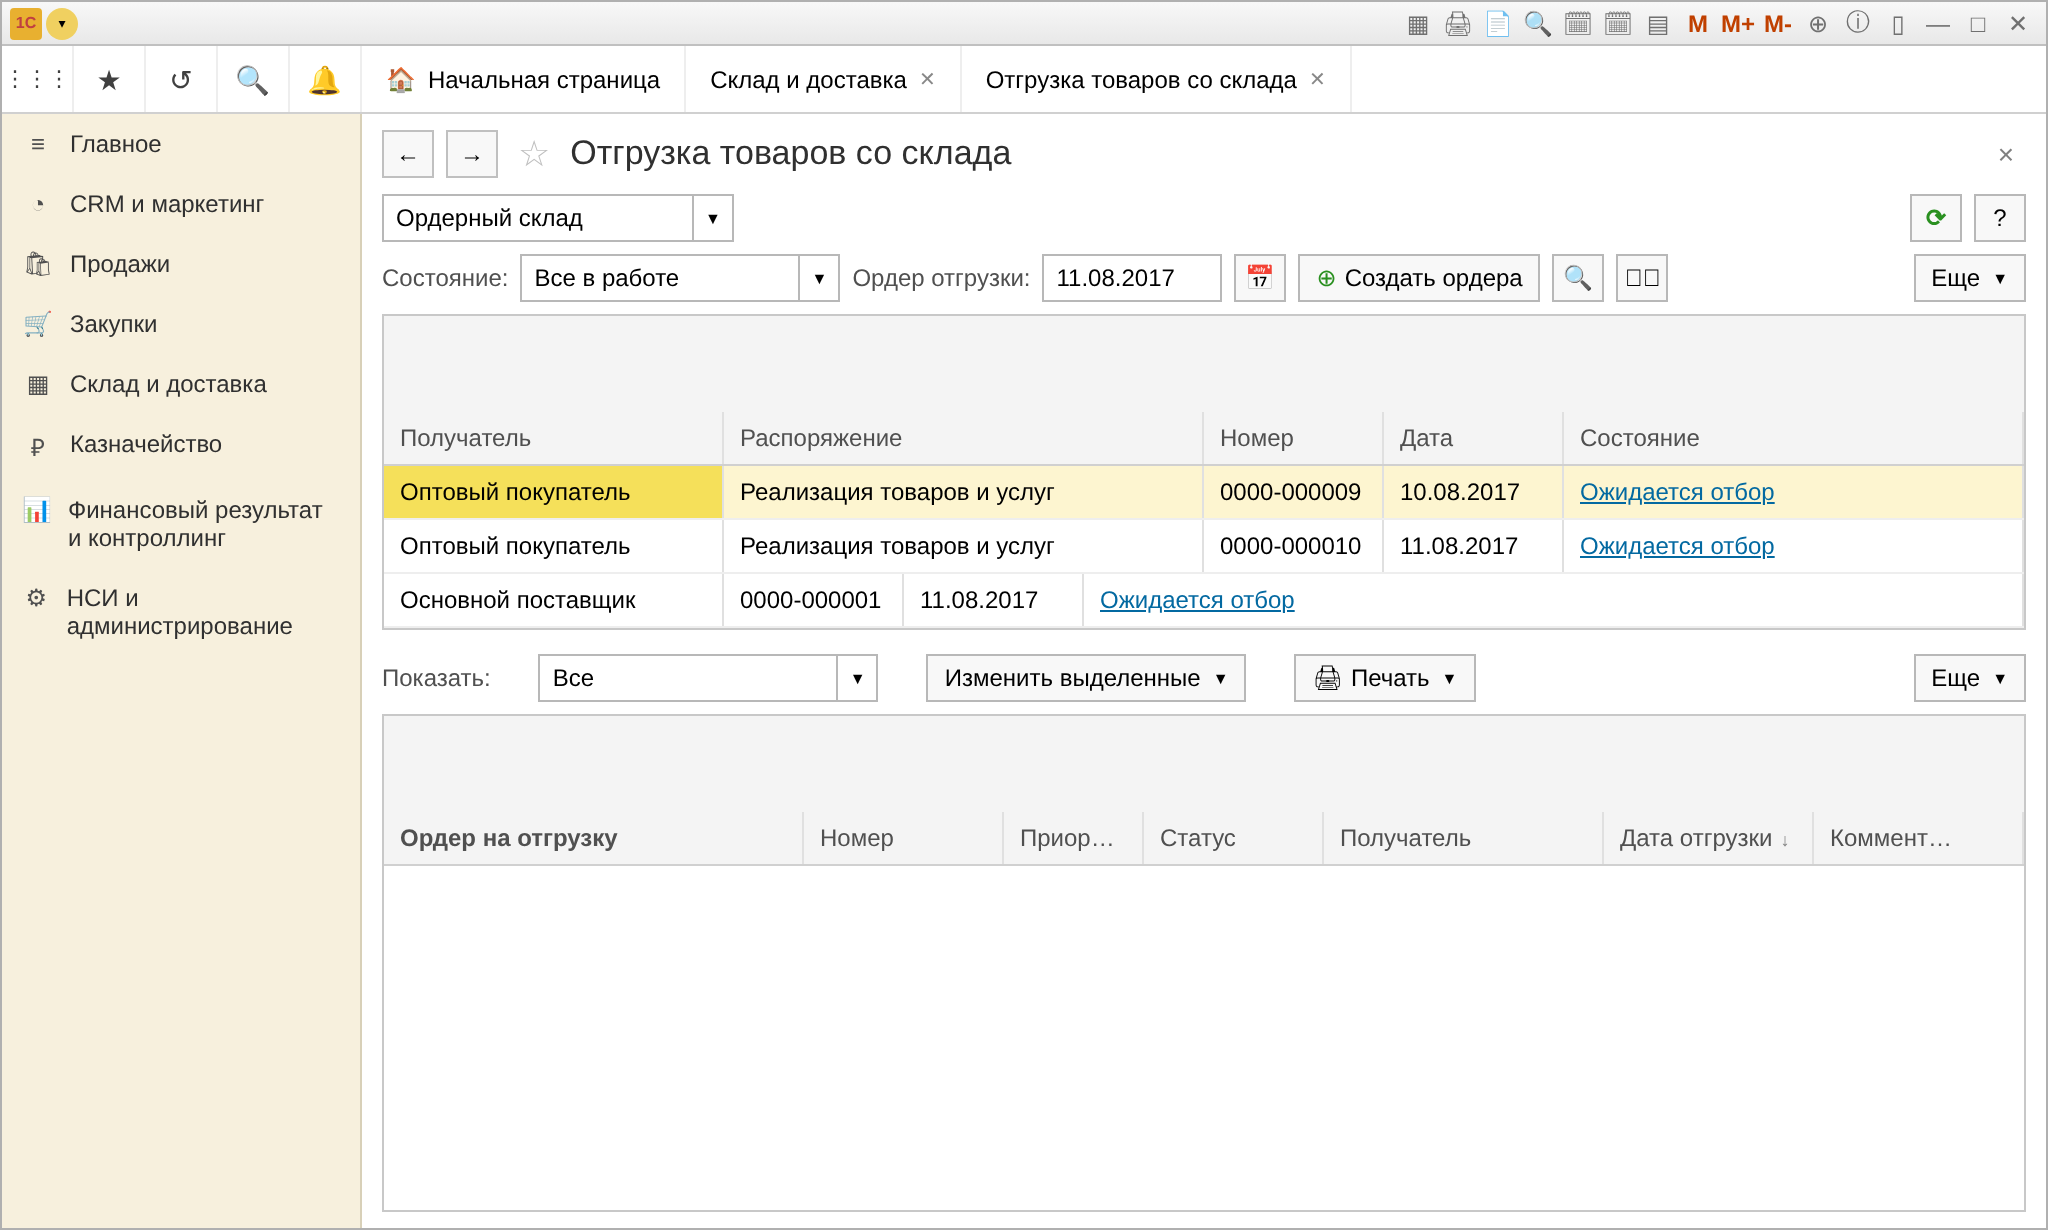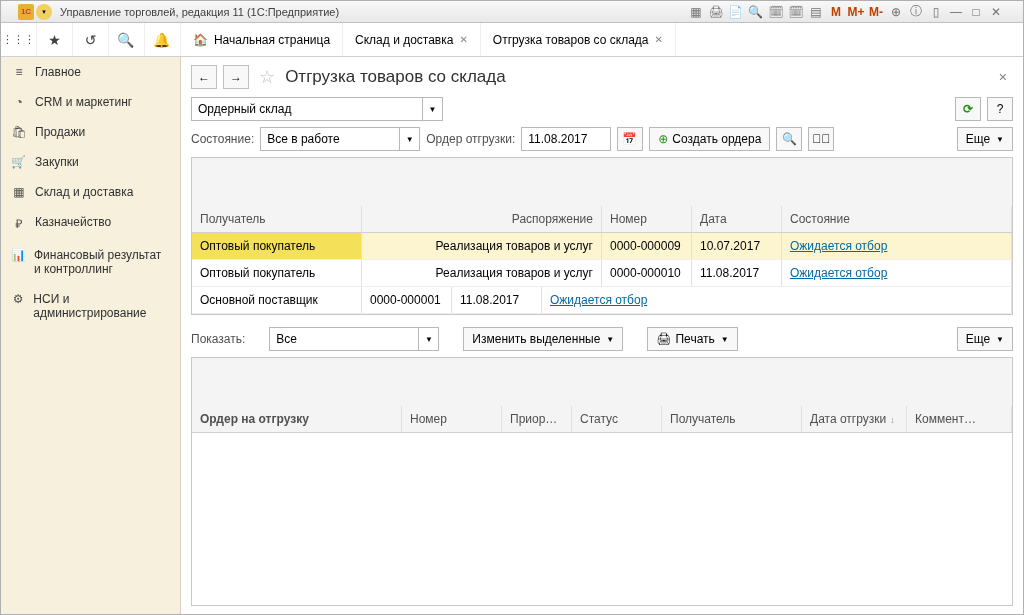--- a/index.html
+++ b/index.html
@@ -1,18 +1,18 @@
 <!DOCTYPE html>
 <html><head>
   <meta charset="utf-8">
   <style>
     * { margin: 0; padding: 0; box-sizing: border-box; font-family: Arial, sans-serif; font-size: 12px; }
     body { background: #fff; width: 1024px; height: 615px; overflow: hidden; }
     .window { width: 1024px; height: 615px; display: flex; flex-direction: column; border: 1px solid #b0b0b0; }
-    .titlebar { height: 22px; background: linear-gradient(#f8f8f8, #e8e8e8); display: flex; align-items: center; padding: 0 17px; border-bottom: 1px solid #c0c0c0; }
+    .titlebar { height: 22px; background: linear-gradient(#f8f8f8, #e8e8e8); display: flex; align-items: center; padding: 0 4px; border-bottom: 1px solid #c0c0c0; }
     .titlebar .app-icon { width: 16px; height: 16px; background: #e8b030; border-radius: 2px; font-size: 8px; color: #c04040; display:flex; align-items:center; justify-content:center; font-weight:bold; }
     .titlebar .drop { width: 16px; height: 16px; background: #f0d060; border-radius: 50%; margin-left: 2px; display:flex; align-items:center; justify-content:center; font-size:7px; }
     .titlebar .title-text { margin-left: 8px; color: #404040; font-size: 11px; }
     .titlebar .spacer { flex: 1; }
     .titlebar .tb-btn { width: 20px; height: 18px; display: flex; align-items: center; justify-content: center; color: #707070; font-size: 12px; cursor: pointer; }
     .titlebar .m-btn { color: #c04000; font-weight: bold; }
     .toolbar { height: 34px; background: #fff; display: flex; align-items: stretch; border-bottom: 1px solid #d0d0d0; }
     .tb-icon { width: 36px; display: flex; align-items: center; justify-content: center; color: #404040; font-size: 14px; cursor: pointer; border-right: 1px solid #eee; }
     .tb-icon.grid { font-size: 11px; }
     .tab { padding: 0 12px; display: flex; align-items: center; gap: 6px; border-right: 1px solid #eee; cursor: pointer; font-size: 12px; }
@@ -42,33 +42,32 @@
     .table-head { display: flex; background: #f4f4f4; border-bottom: 1px solid #d0d0d0; }
     .th, .td { padding: 6px 8px; font-size: 12px; border-right: 1px solid #e0e0e0; overflow: hidden; white-space: nowrap; text-overflow: ellipsis; }
     .th { color: #505050; margin-top: 48px; }
     .table-body .tr { display: flex; border-bottom: 1px solid #eee; }
     .tr.sel .td:first-child { background: #f5e05a; }
     .tr.sel { background: #fdf5d0; }
     .link { color: #0369a1; text-decoration: underline; cursor: pointer; }
     .lower-toolbar { margin-top: 12px; display: flex; align-items: center; gap: 24px; }
     .lower-table { margin-top: 6px; border: 1px solid #c8c8c8; flex: 1; min-height: 160px; }
     .lower-table .table-head { display: flex; }
-    .c-rec { width: 170px; } .c-disp { width: 240px; text-align: right; } .c-num { width: 90px; } .c-date { width: 90px; } .c-state { flex:1; }
+    .c-rec { width: 170px; } .c-disp { width: 240px; } .c-num { width: 90px; } .c-date { width: 90px; } .c-state { flex:1; }
     .o1 { width: 210px; font-weight: bold; } .o2 { width: 100px; } .o3 { width: 70px; } .o4 { width: 90px; } .o5 { width: 140px; } .o6 { width: 105px; } .o7 { flex:1; }
     .sort-arr { font-size: 9px; color: #888; margin-left: 4px; }
     .refresh-ic { color: #2a9020; font-weight: bold; }
   </style>
 </head>
 <body>
 
 <div class="window">
   <div class="titlebar">
     <div class="app-icon">1C</div>
     <div class="drop">▾</div>
-    <div class="title-text">Управление торговлей, редакция 11 (1С:Предприятие)</div>
     <div class="spacer"></div>
     <div class="tb-btn">▦</div>
     <div class="tb-btn">🖨</div>
     <div class="tb-btn">📄</div>
     <div class="tb-btn">🔍</div>
     <div class="tb-btn">🗓</div>
     <div class="tb-btn">🗓</div>
     <div class="tb-btn">▤</div>
     <div class="tb-btn m-btn">M</div>
     <div class="tb-btn m-btn">M+</div>
@@ -141,21 +140,21 @@
       <div class="page-head">
         <div class="nav-btn">←</div>
         <div class="nav-btn">→</div>
         <div class="star">☆</div>
         <div class="page-title">Отгрузка товаров со склада</div>
         <div class="spacer"></div>
         <div class="page-close">×</div>
       </div>
 
       <div class="filter-row">
-        <div class="select" style="width:252px">
+        <div class="select" style="width:176px">
           <span>Ордерный склад</span>
           <span class="caret">▼</span>
         </div>
         <div class="spacer" style="flex:1"></div>
         <div class="icon-btn">
             <span class="refresh-ic">⟳</span>
           </div>
         <div class="icon-btn">?</div>
       </div>
 
@@ -189,21 +188,21 @@
           <div class="th c-disp">Распоряжение</div>
           <div class="th c-num">Номер</div>
           <div class="th c-date">Дата</div>
           <div class="th c-state">Состояние</div>
         </div>
         <div class="table-body" id="tbody1">
             <div class="tr sel">
               <div class="td c-rec">Оптовый покупатель</div>
               <div class="td c-disp">Реализация товаров и услуг</div>
               <div class="td c-num">0000-000009</div>
-              <div class="td c-date">10.07.2017</div>
+              <div class="td c-date">10.08.2017</div>
               <div class="td c-state"><span class="link">Ожидается отбор</span></div>
             </div>
             <div class="tr">
               <div class="td c-rec">Оптовый покупатель</div>
               <div class="td c-disp">Реализация товаров и услуг</div>
               <div class="td c-num">0000-000010</div>
               <div class="td c-date">11.08.2017</div>
               <div class="td c-state"><span class="link">Ожидается отбор</span></div>
             </div>
             <div class="tr">

